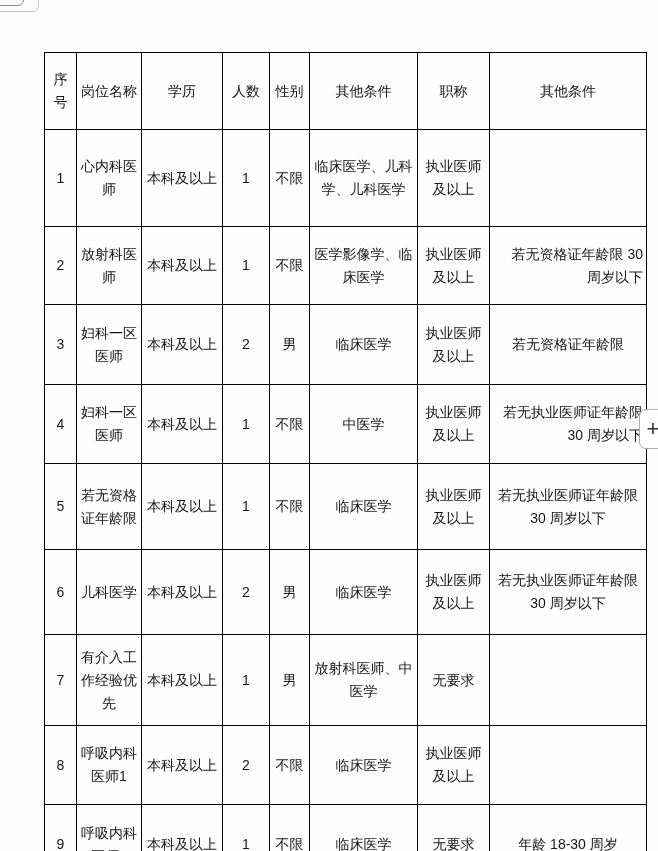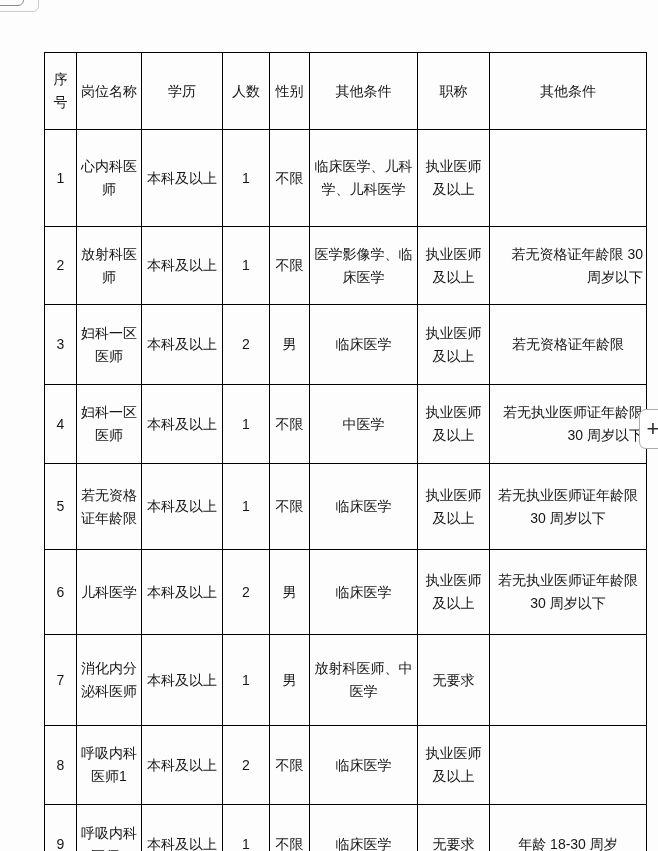--- a/index.html
+++ b/index.html
@@ -173,21 +173,21 @@
       <td class="c-pos">儿科医学</td>
       <td class="c-edu">本科及以上</td>
       <td class="c-cnt">2</td>
       <td class="c-gen">男</td>
       <td class="c-maj">临床医学</td>
       <td class="c-tit">执业医师及以上</td>
       <td class="c-oth">若无执业医师证年龄限 30 周岁以下</td>
     </tr>
         <tr>
       <td class="c-no">7</td>
-      <td class="c-pos">消化内分泌科医师</td>
+      <td class="c-pos">有介入工作经验优先</td>
       <td class="c-edu">本科及以上</td>
       <td class="c-cnt">1</td>
       <td class="c-gen">男</td>
       <td class="c-maj">放射科医师、中医学</td>
       <td class="c-tit">无要求</td>
       <td class="c-oth"></td>
     </tr>
         <tr>
       <td class="c-no">8</td>
       <td class="c-pos">呼吸内科医师1</td>

